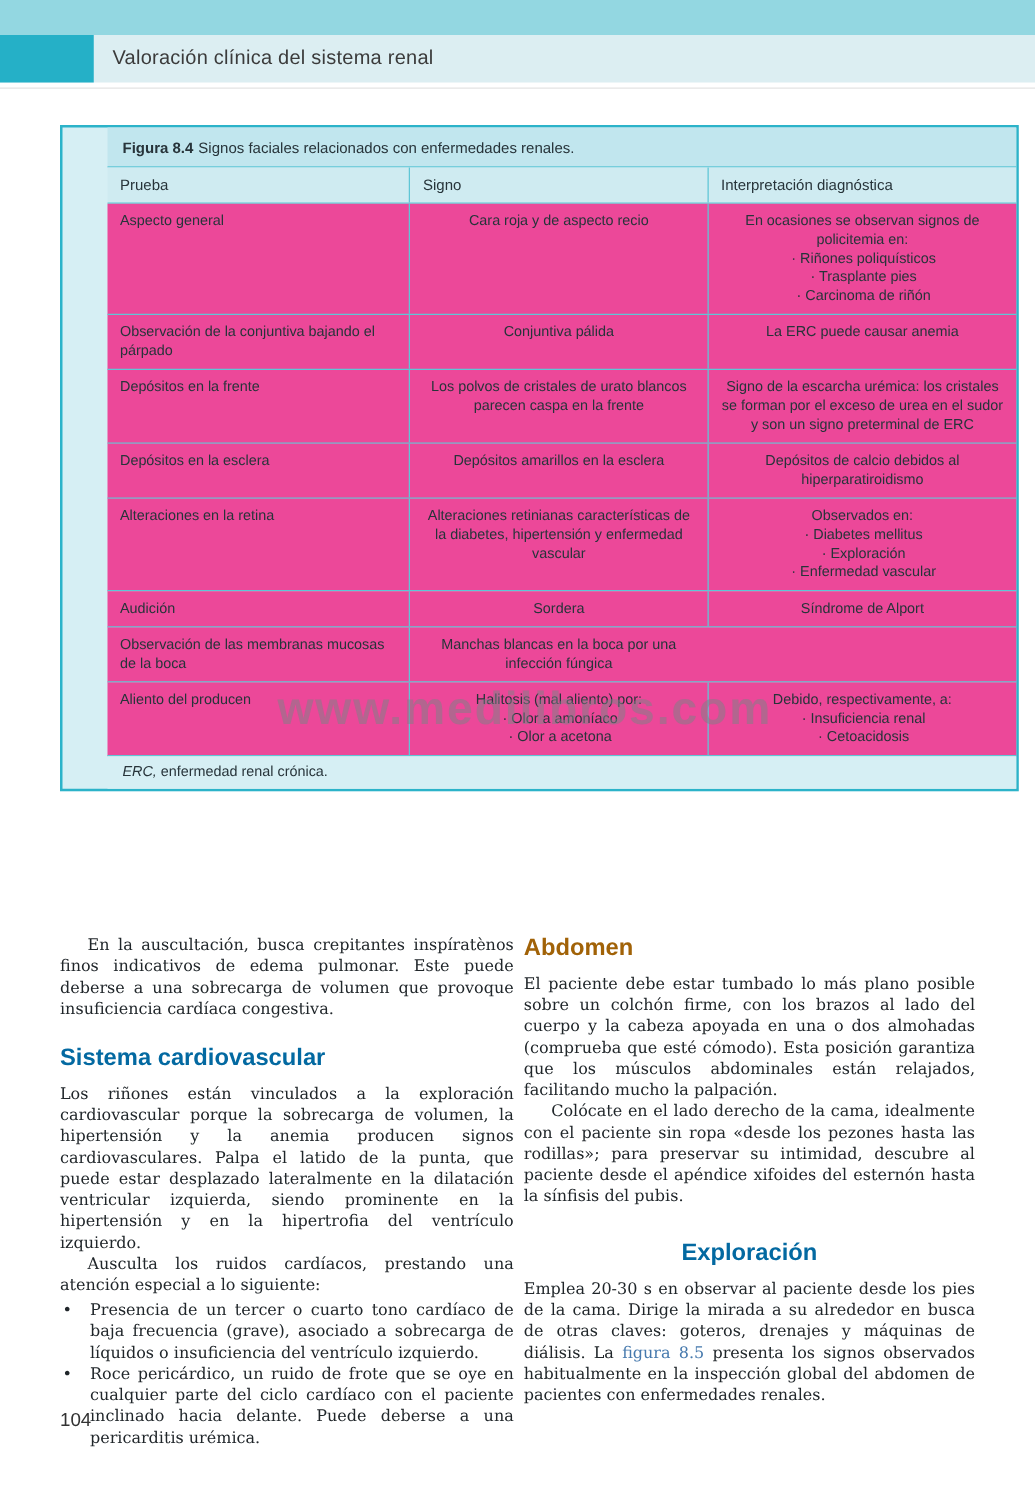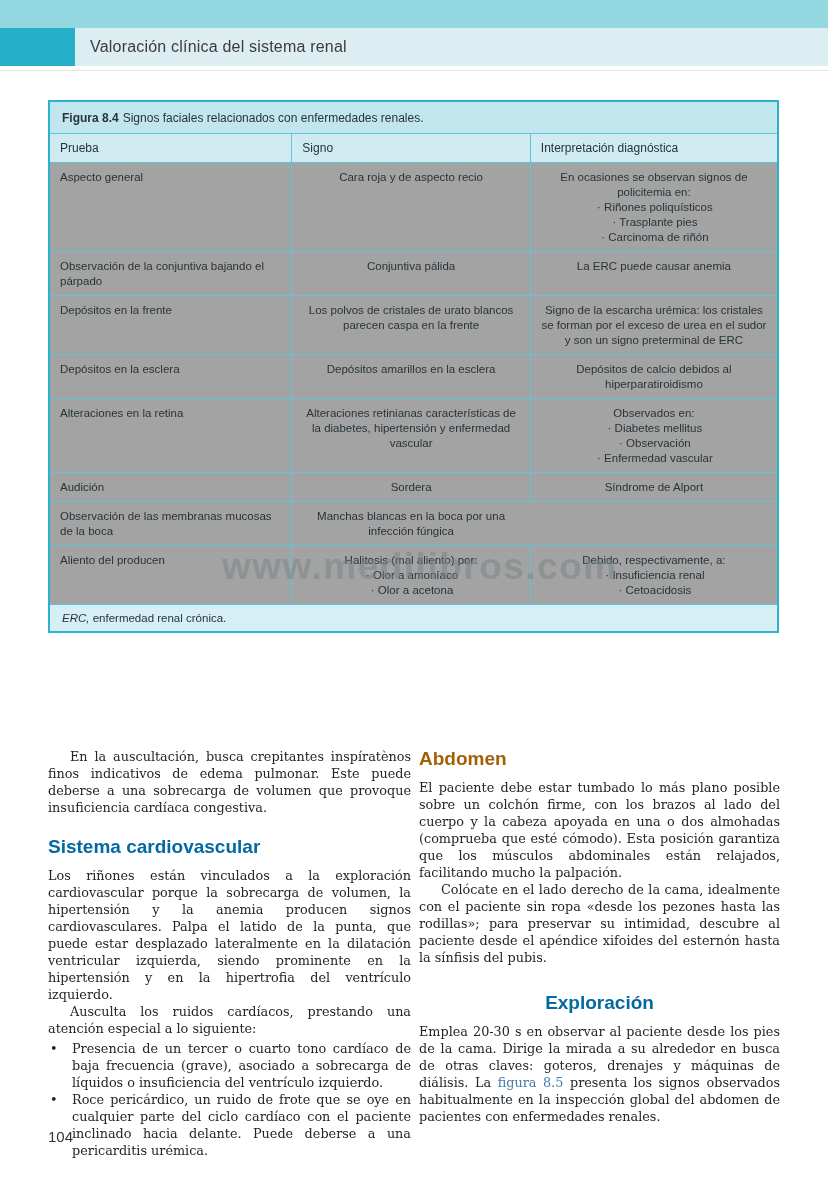--- a/index.html
+++ b/index.html
@@ -9,28 +9,28 @@
   
   .band-top{position:absolute;left:0;top:0;width:828px;height:28px;background:#93d7e1;}
   .band-title{position:absolute;left:0;top:28px;width:828px;height:38px;background:#dceef2;}
   .accent-square{position:absolute;left:0;top:0;width:75px;height:38px;background:#25b0c7;}
   .chapter-title{position:absolute;left:90px;top:0;height:38px;line-height:38px;
                  font-size:16px;color:#3b3b3b;letter-spacing:.2px;}
   .header-rule{position:absolute;left:0;top:70px;width:828px;border-top:1px solid #e4e4e4;}
 
   
   .figure-table{position:absolute;left:48px;top:100px;width:727px;border:2px solid #2cb3c9;
-                background:#d6eff4;color:#27343a;}
+                background:#d6eff4;color:#27343a;padding-left:36px;}
   .t-caption{background:#c1e6ee;padding:9px 12px 8px;font-size:12px;border-bottom:1px solid #5fc6d6;}
   .cap-label{font-weight:bold;margin-right:4px;}
   .t-header{display:grid;grid-template-columns:33.2% 32.8% 34%;background:#cfebf1;
             border-bottom:1px solid #5fc6d6;}
   .t-hcell{padding:7px 10px;font-size:12px;font-weight:normal;}
   .t-hcell + .t-hcell{border-left:1px solid #5fc6d6;}
-  .t-row{display:grid;grid-template-columns:33.2% 32.8% 34%;border-bottom:1px solid #5fc6d6;background:#a3a3a3;}
+  .t-row{display:grid;grid-template-columns:33.2% 32.8% 34%;border-bottom:1px solid #5fc6d6;background:#ec4899;}
   .t-cell{padding:7px 10px 6px;font-size:11.5px;line-height:15px;}
   .t-cell + .t-cell{border-left:1px solid #5fc6d6;text-align:center;}
   .t-bullet{padding-left:2px;}
   .t-foot{padding:7px 12px;font-size:11.5px;background:#d6eff4;}
   .t-foot .abbr{font-style:italic;}
 
   
   .watermark{position:absolute;left:222px;top:546px;font-size:37px;font-weight:bold;
              color:rgba(120,131,134,0.5);letter-spacing:1.5px;z-index:5;white-space:nowrap;}
 
@@ -124,21 +124,21 @@
         <div class="t-row">
           <div class="t-cell">
             <div class="t-text">Alteraciones en la retina</div>
           </div>
           <div class="t-cell">
             <div class="t-text">Alteraciones retinianas características de la diabetes, hipertensión y enfermedad vascular</div>
           </div>
           <div class="t-cell">
             <div class="t-text">Observados en:</div>
             <div class="t-bullet">· Diabetes mellitus</div>
-            <div class="t-bullet">· Observación</div>
+            <div class="t-bullet">· Exploración</div>
             <div class="t-bullet">· Enfermedad vascular</div>
           </div>
         </div>
         <div class="t-row">
           <div class="t-cell">
             <div class="t-text">Audición</div>
           </div>
           <div class="t-cell">
             <div class="t-text">Sordera</div>
           </div>

